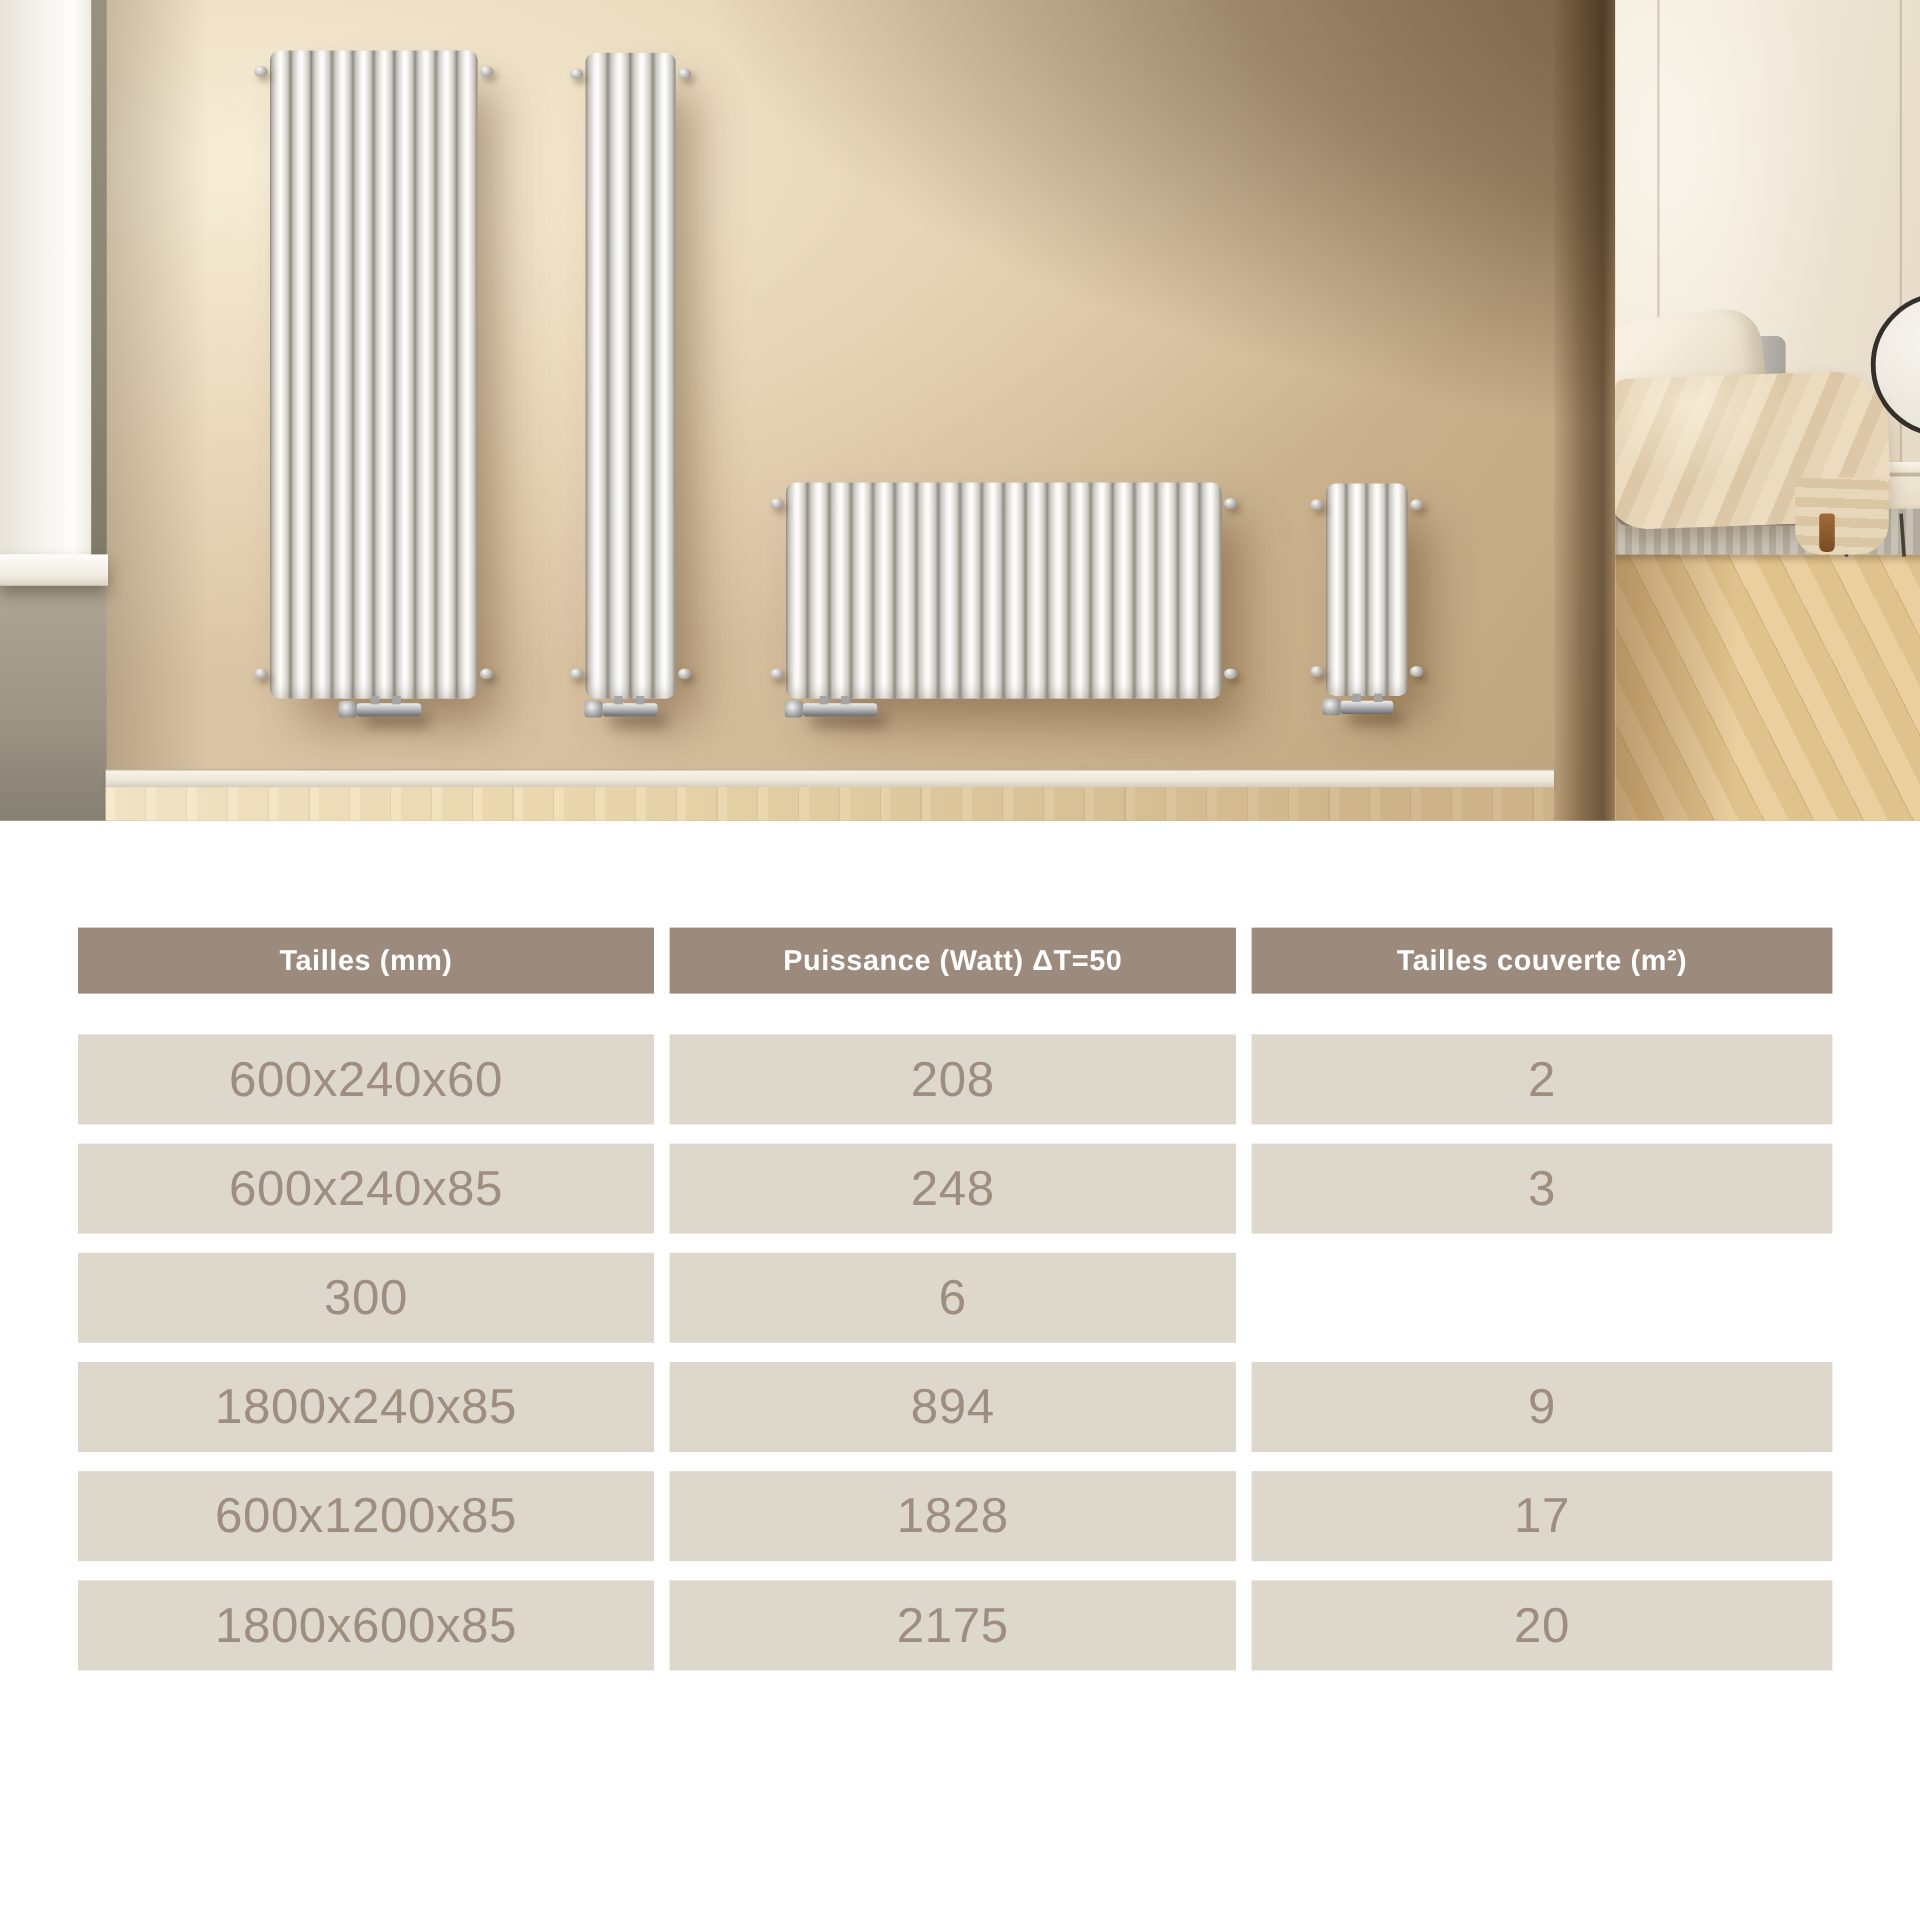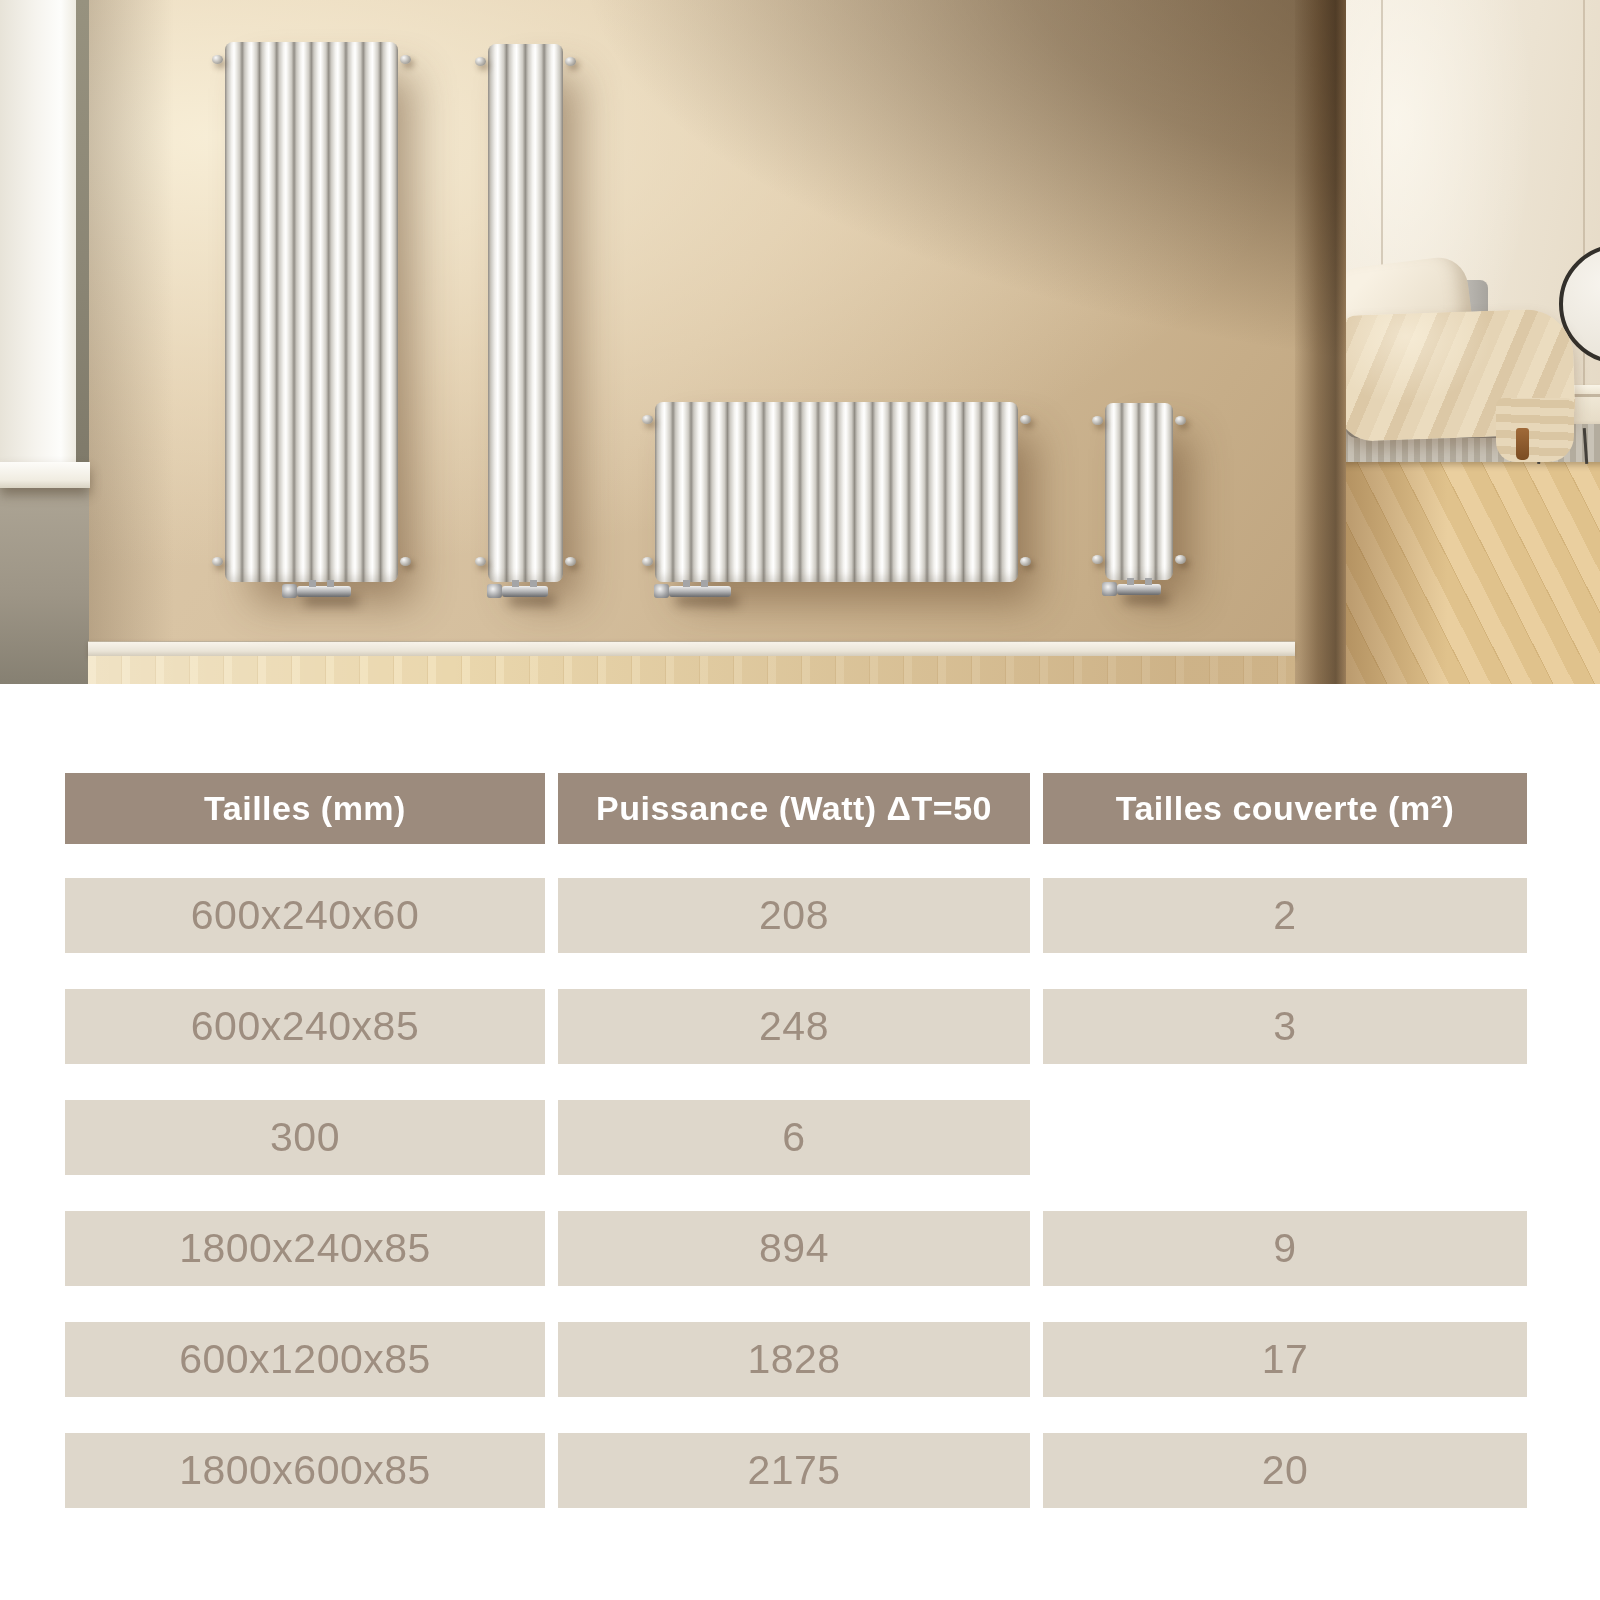--- a/index.html
+++ b/index.html
@@ -120,24 +120,24 @@
     background:radial-gradient(circle at 40% 35%,#f4f4f4,#9fa0a2 60%,#707173);}
   .valve::after{content:'';position:absolute;left:22%;top:-6px;width:7px;height:7px;background:#a4a5a7;
     box-shadow:18px 0 0 #a4a5a7;}
   .rad-large .valve{left:72px;width:54px;}
   .rad-narrow .valve{left:14px;width:46px;}
   .rad-horizontal .valve{left:14px;width:62px;}
   .rad-small .valve{left:12px;width:44px;}
 
   
   .spec{position:absolute;left:65px;top:773px;width:1462px;}
-  .t-row{display:grid;grid-template-columns:480px 472px 484px;column-gap:13px;margin-bottom:36px;}
+  .t-row{display:grid;grid-template-columns:480px 472px 484px;column-gap:13px;margin-bottom:16px;}
   .t-head{margin-bottom:34px;}
-  .h-cell{height:71px;display:flex;align-items:center;justify-content:center;
-    background:#9c8b7d;color:#ffffff;font-size:34px;letter-spacing:.5px;font-weight:bold;}
+  .h-cell{height:55px;display:flex;align-items:center;justify-content:center;
+    background:#9c8b7d;color:#ffffff;font-size:24px;letter-spacing:.5px;font-weight:bold;}
   .c-cell{height:75px;display:flex;align-items:center;justify-content:center;
     background:#ded7cb;color:#9e8e80;font-size:41px;letter-spacing:.5px;}
 </style>
 </head>
 <body>
 
 <div class="page">
 
   <div class="photo">
     <div class="wall"></div>

